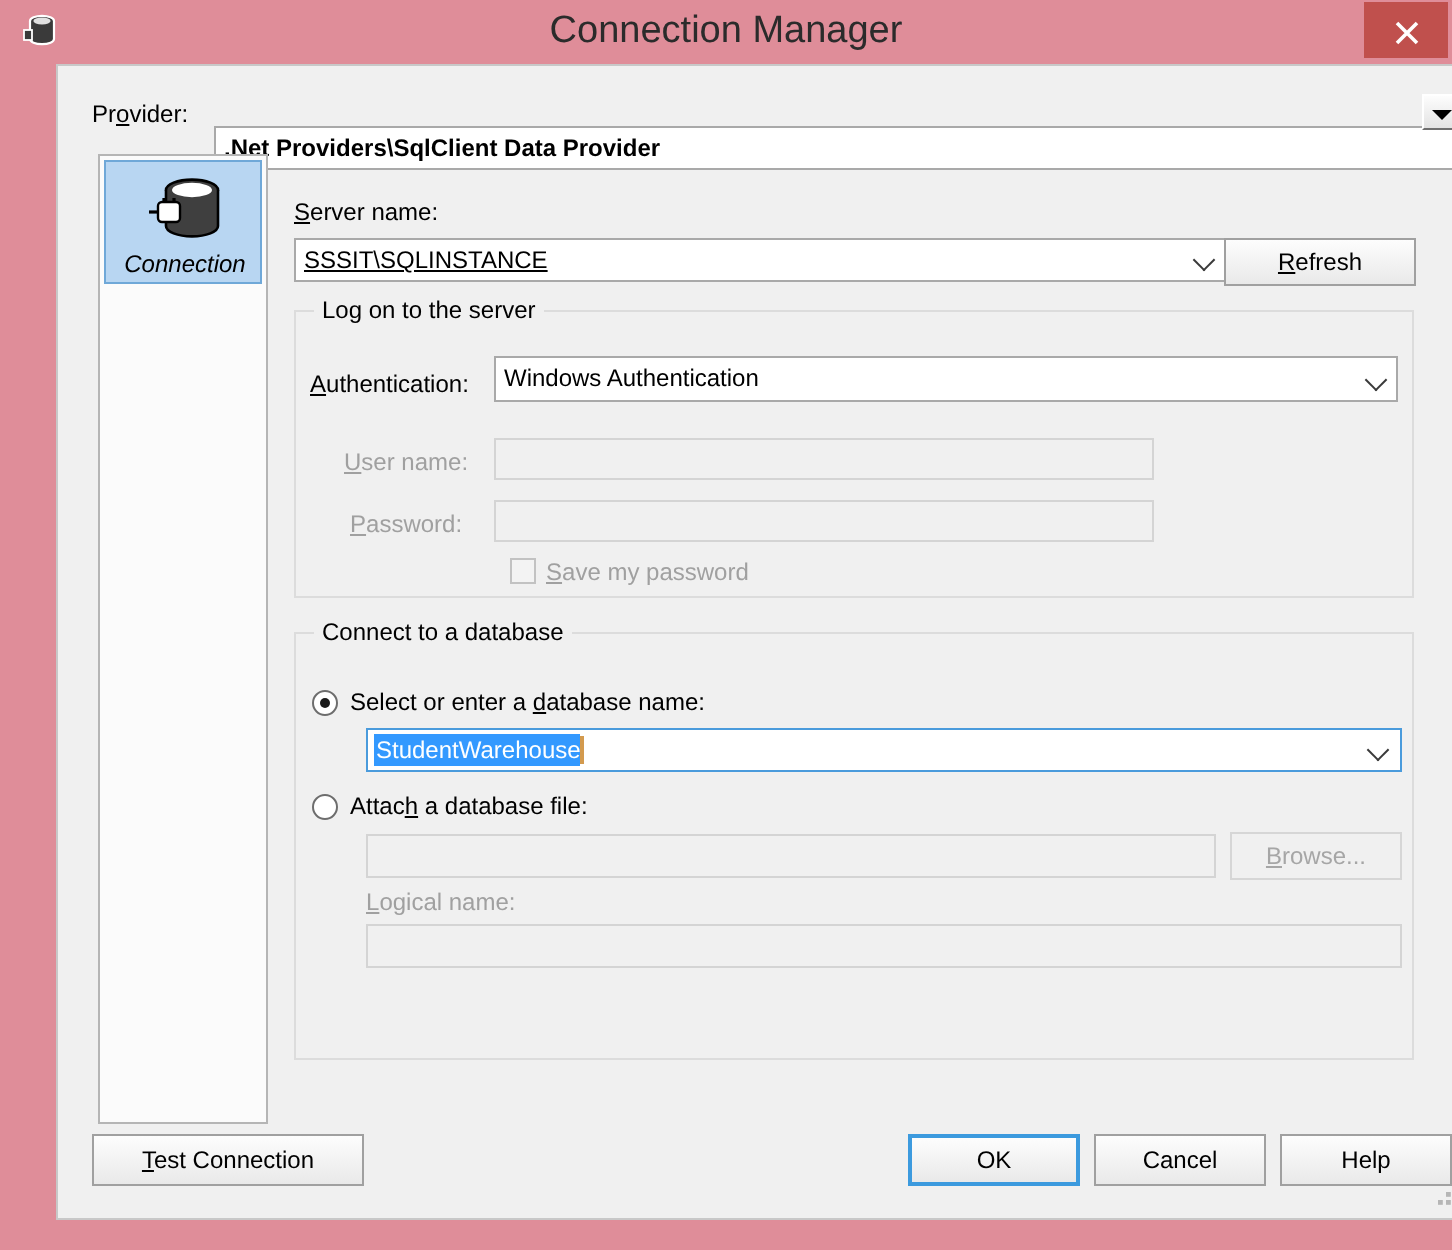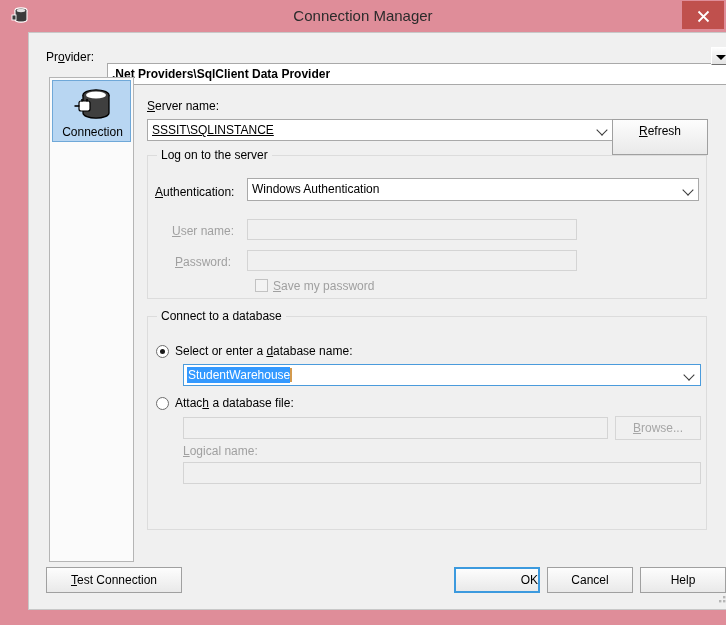--- a/index.html
+++ b/index.html
@@ -37,21 +37,21 @@
     left: 8px; top: 4px;
     width: 24px; height: 24px;
   }
   #title-text {
     position: absolute;
     left: 0; top: 0;
     width: 726px;
     height: 32px;
     line-height: 32px;
     text-align: center;
-    font-size: 15px;
+    font-size: 19px;
     color: #2b2b2b;
     font-family: "Liberation Sans", sans-serif;
   }
   #close-button {
     position: absolute;
     right: 2px; top: 1px;
     width: 42px; height: 28px;
     background: #c0504d;
     cursor: pointer;
   }
@@ -140,21 +140,21 @@
     box-sizing: border-box;
     background: linear-gradient(#fdfdfd, #e9e9e9);
     border: 1px solid #a0a0a0;
     font-size: 12px;
     font-family: "Liberation Sans", sans-serif;
     color: #000;
     text-align: center;
     cursor: pointer;
     user-select: none;
   }
-  .btn.default { border: 2px solid #3c9ade; text-align: right; }
+  .btn.default { border: 2px solid #3c9ade; }
   .btn.disabled {
     background: #f0f0f0;
     border: 1px solid #d6d6d6;
     color: #a6a6a6;
     cursor: default;
   }
 
   
   .group {
     position: absolute;
@@ -181,20 +181,21 @@
     border: 1px solid #b5b5b5;
     box-sizing: border-box;
   }
   .side-item {
     position: absolute;
     left: 2px;
     width: 79px;
     height: 62px;
     text-align: center;
     cursor: pointer;
+    font-style: italic;
   }
   .side-item.selected {
     background: #b8d6f2;
     border: 1px solid #6fa8d8;
     box-sizing: border-box;
   }
   .side-item .si-label {
     position: absolute;
     left: 0; bottom: 2px;
     width: 79px;
@@ -294,21 +295,21 @@
           </svg>
         </div>
         <div class="si-label">Connection</div>
       </div>
 
     </div>
 
     <div class="lbl" style="left:118px; top:66px;"><span class="acc">S</span><span>erver name:</span></div>
     <div class="textbox" style="left:118px; top:86px; width:466px; height:22px; line-height:20px;text-decoration:underline;">SSSIT\SQLINSTANCE</div>
     <div class="chevron" style="left:564px; top:87px;"></div>
-    <div class="btn" style="left:583px; top:86px; width:96px; height:36px; line-height:22px;"><span class="acc">R</span><span>efresh</span></div>
+    <div class="btn" style="left:583px; top:86px; width:96px; height:24px; line-height:22px;"><span class="acc">R</span><span>efresh</span></div>
 
     <div class="group" style="left:118px; top:122px; width:560px; height:144px;"></div>
     <div class="group-title" style="left:128px; top:115px;">Log on to the server</div>
 
     <div class="lbl" style="left:126px; top:152px;"><span class="acc">A</span><span>uthentication:</span></div>
     <div class="textbox" style="left:218px; top:145px; width:452px; height:23px; line-height:21px;">Windows Authentication</div>
     <div class="chevron" style="left:650px; top:147px;"></div>
 
     <div class="lbl dim" style="left:143px; top:191px;"><span class="acc">U</span><span>ser name:</span></div>
     <div class="textbox disabled" style="left:218px; top:186px; width:330px; height:21px; line-height:19px;"></div>

